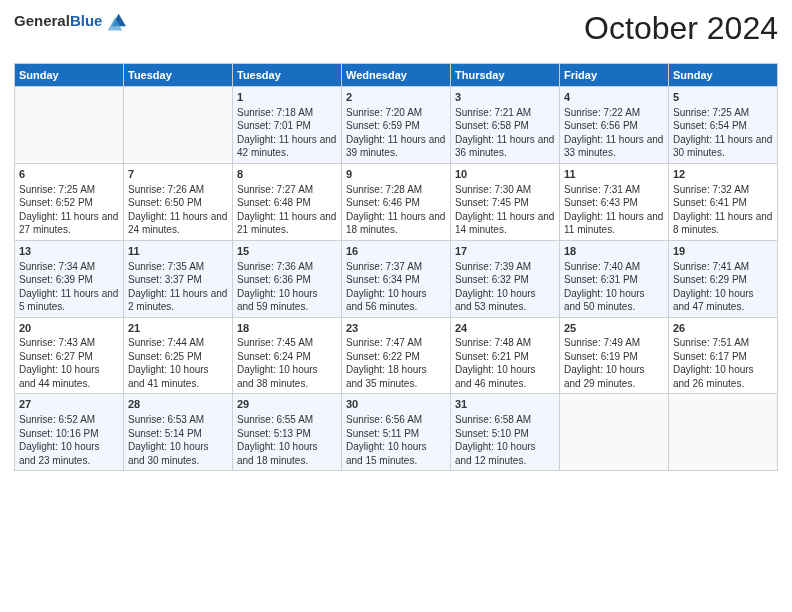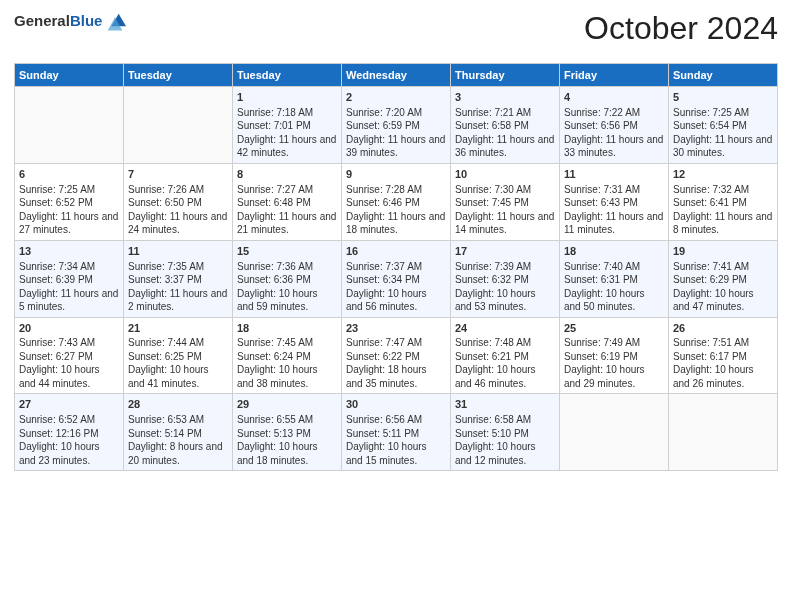--- a/index.html
+++ b/index.html
@@ -152,22 +152,22 @@
         <tr>
           <td><span class="day-num">20</span><span>Sunrise: 7:43 AM</span><br><span>Sunset: 6:27 PM</span><br><span>Daylight: 10 hours and 44 minutes.</span></td>
           <td><span class="day-num">21</span><span>Sunrise: 7:44 AM</span><br><span>Sunset: 6:25 PM</span><br><span>Daylight: 10 hours and 41 minutes.</span></td>
           <td><span class="day-num">18</span><span>Sunrise: 7:45 AM</span><br><span>Sunset: 6:24 PM</span><br><span>Daylight: 10 hours and 38 minutes.</span></td>
           <td><span class="day-num">23</span><span>Sunrise: 7:47 AM</span><br><span>Sunset: 6:22 PM</span><br><span>Daylight: 18 hours and 35 minutes.</span></td>
           <td><span class="day-num">24</span><span>Sunrise: 7:48 AM</span><br><span>Sunset: 6:21 PM</span><br><span>Daylight: 10 hours and 46 minutes.</span></td>
           <td><span class="day-num">25</span><span>Sunrise: 7:49 AM</span><br><span>Sunset: 6:19 PM</span><br><span>Daylight: 10 hours and 29 minutes.</span></td>
           <td><span class="day-num">26</span><span>Sunrise: 7:51 AM</span><br><span>Sunset: 6:17 PM</span><br><span>Daylight: 10 hours and 26 minutes.</span></td>
         </tr>
         <tr>
-          <td><span class="day-num">27</span><span>Sunrise: 6:52 AM</span><br><span>Sunset: 12:16 PM</span><br><span>Daylight: 10 hours and 23 minutes.</span></td>
-          <td><span class="day-num">28</span><span>Sunrise: 6:53 AM</span><br><span>Sunset: 5:14 PM</span><br><span>Daylight: 8 hours and 20 minutes.</span></td>
+          <td><span class="day-num">27</span><span>Sunrise: 6:52 AM</span><br><span>Sunset: 10:16 PM</span><br><span>Daylight: 10 hours and 23 minutes.</span></td>
+          <td><span class="day-num">28</span><span>Sunrise: 6:53 AM</span><br><span>Sunset: 5:14 PM</span><br><span>Daylight: 10 hours and 30 minutes.</span></td>
           <td><span class="day-num">29</span><span>Sunrise: 6:55 AM</span><br><span>Sunset: 5:13 PM</span><br><span>Daylight: 10 hours and 18 minutes.</span></td>
           <td><span class="day-num">30</span><span>Sunrise: 6:56 AM</span><br><span>Sunset: 5:11 PM</span><br><span>Daylight: 10 hours and 15 minutes.</span></td>
           <td><span class="day-num">31</span><span>Sunrise: 6:58 AM</span><br><span>Sunset: 5:10 PM</span><br><span>Daylight: 10 hours and 12 minutes.</span></td>
           <td class="empty-cell"></td>
           <td class="empty-cell"></td>
         </tr>
       </tbody>
   </table>
 </div>
 

